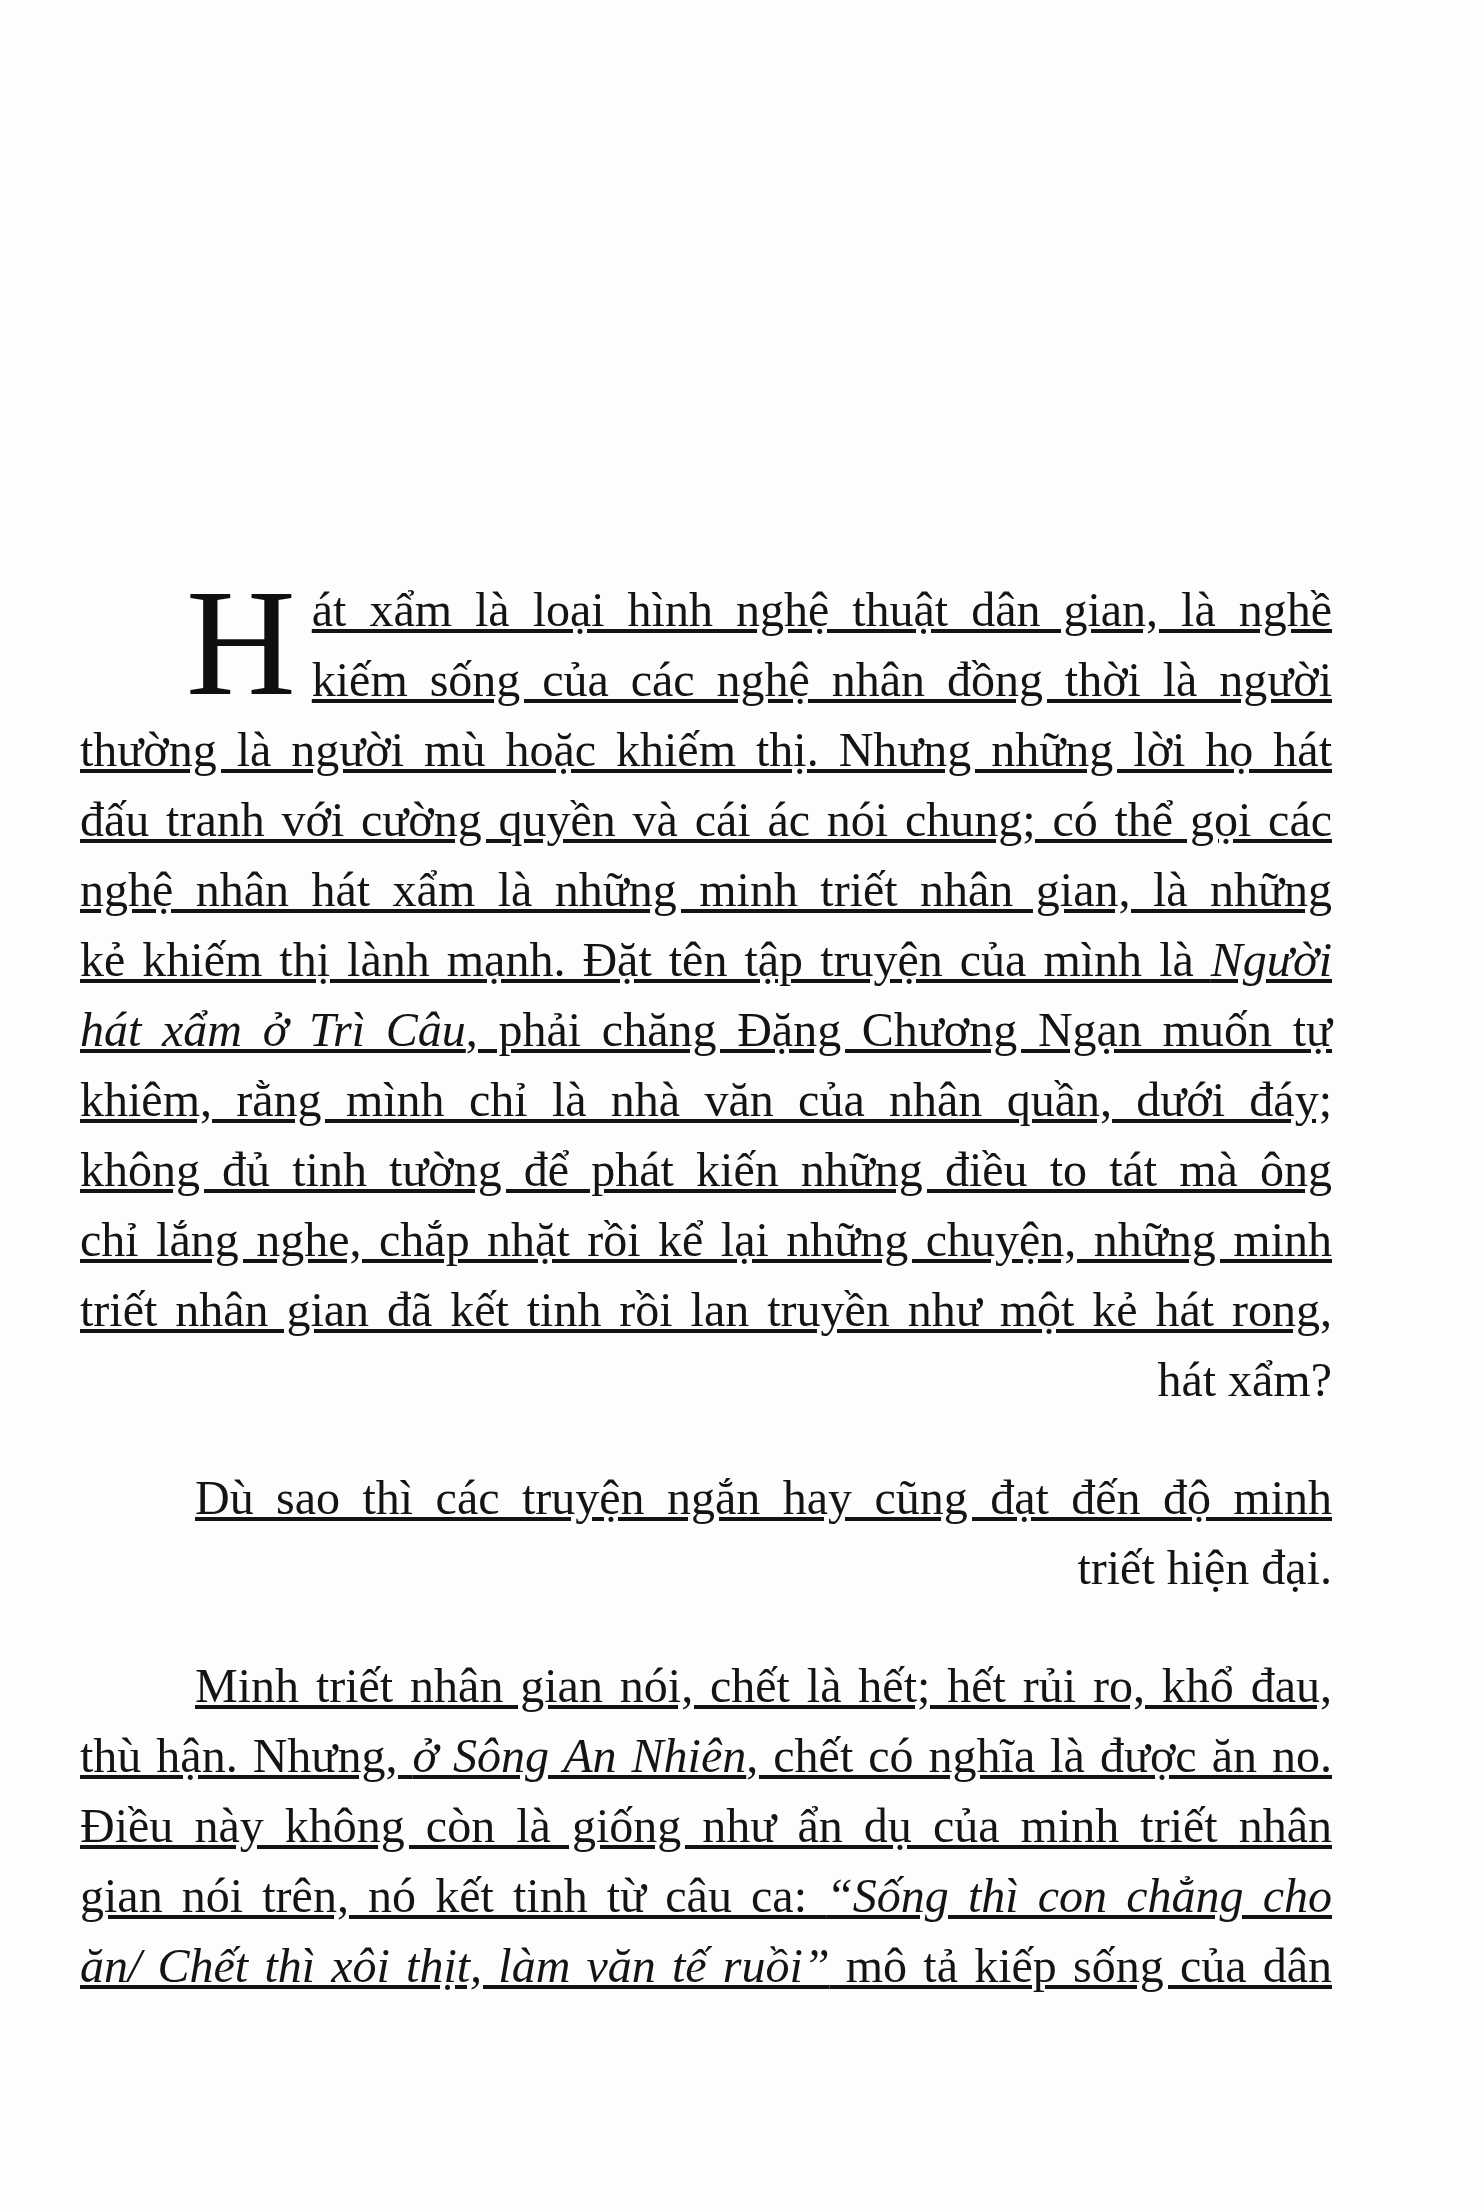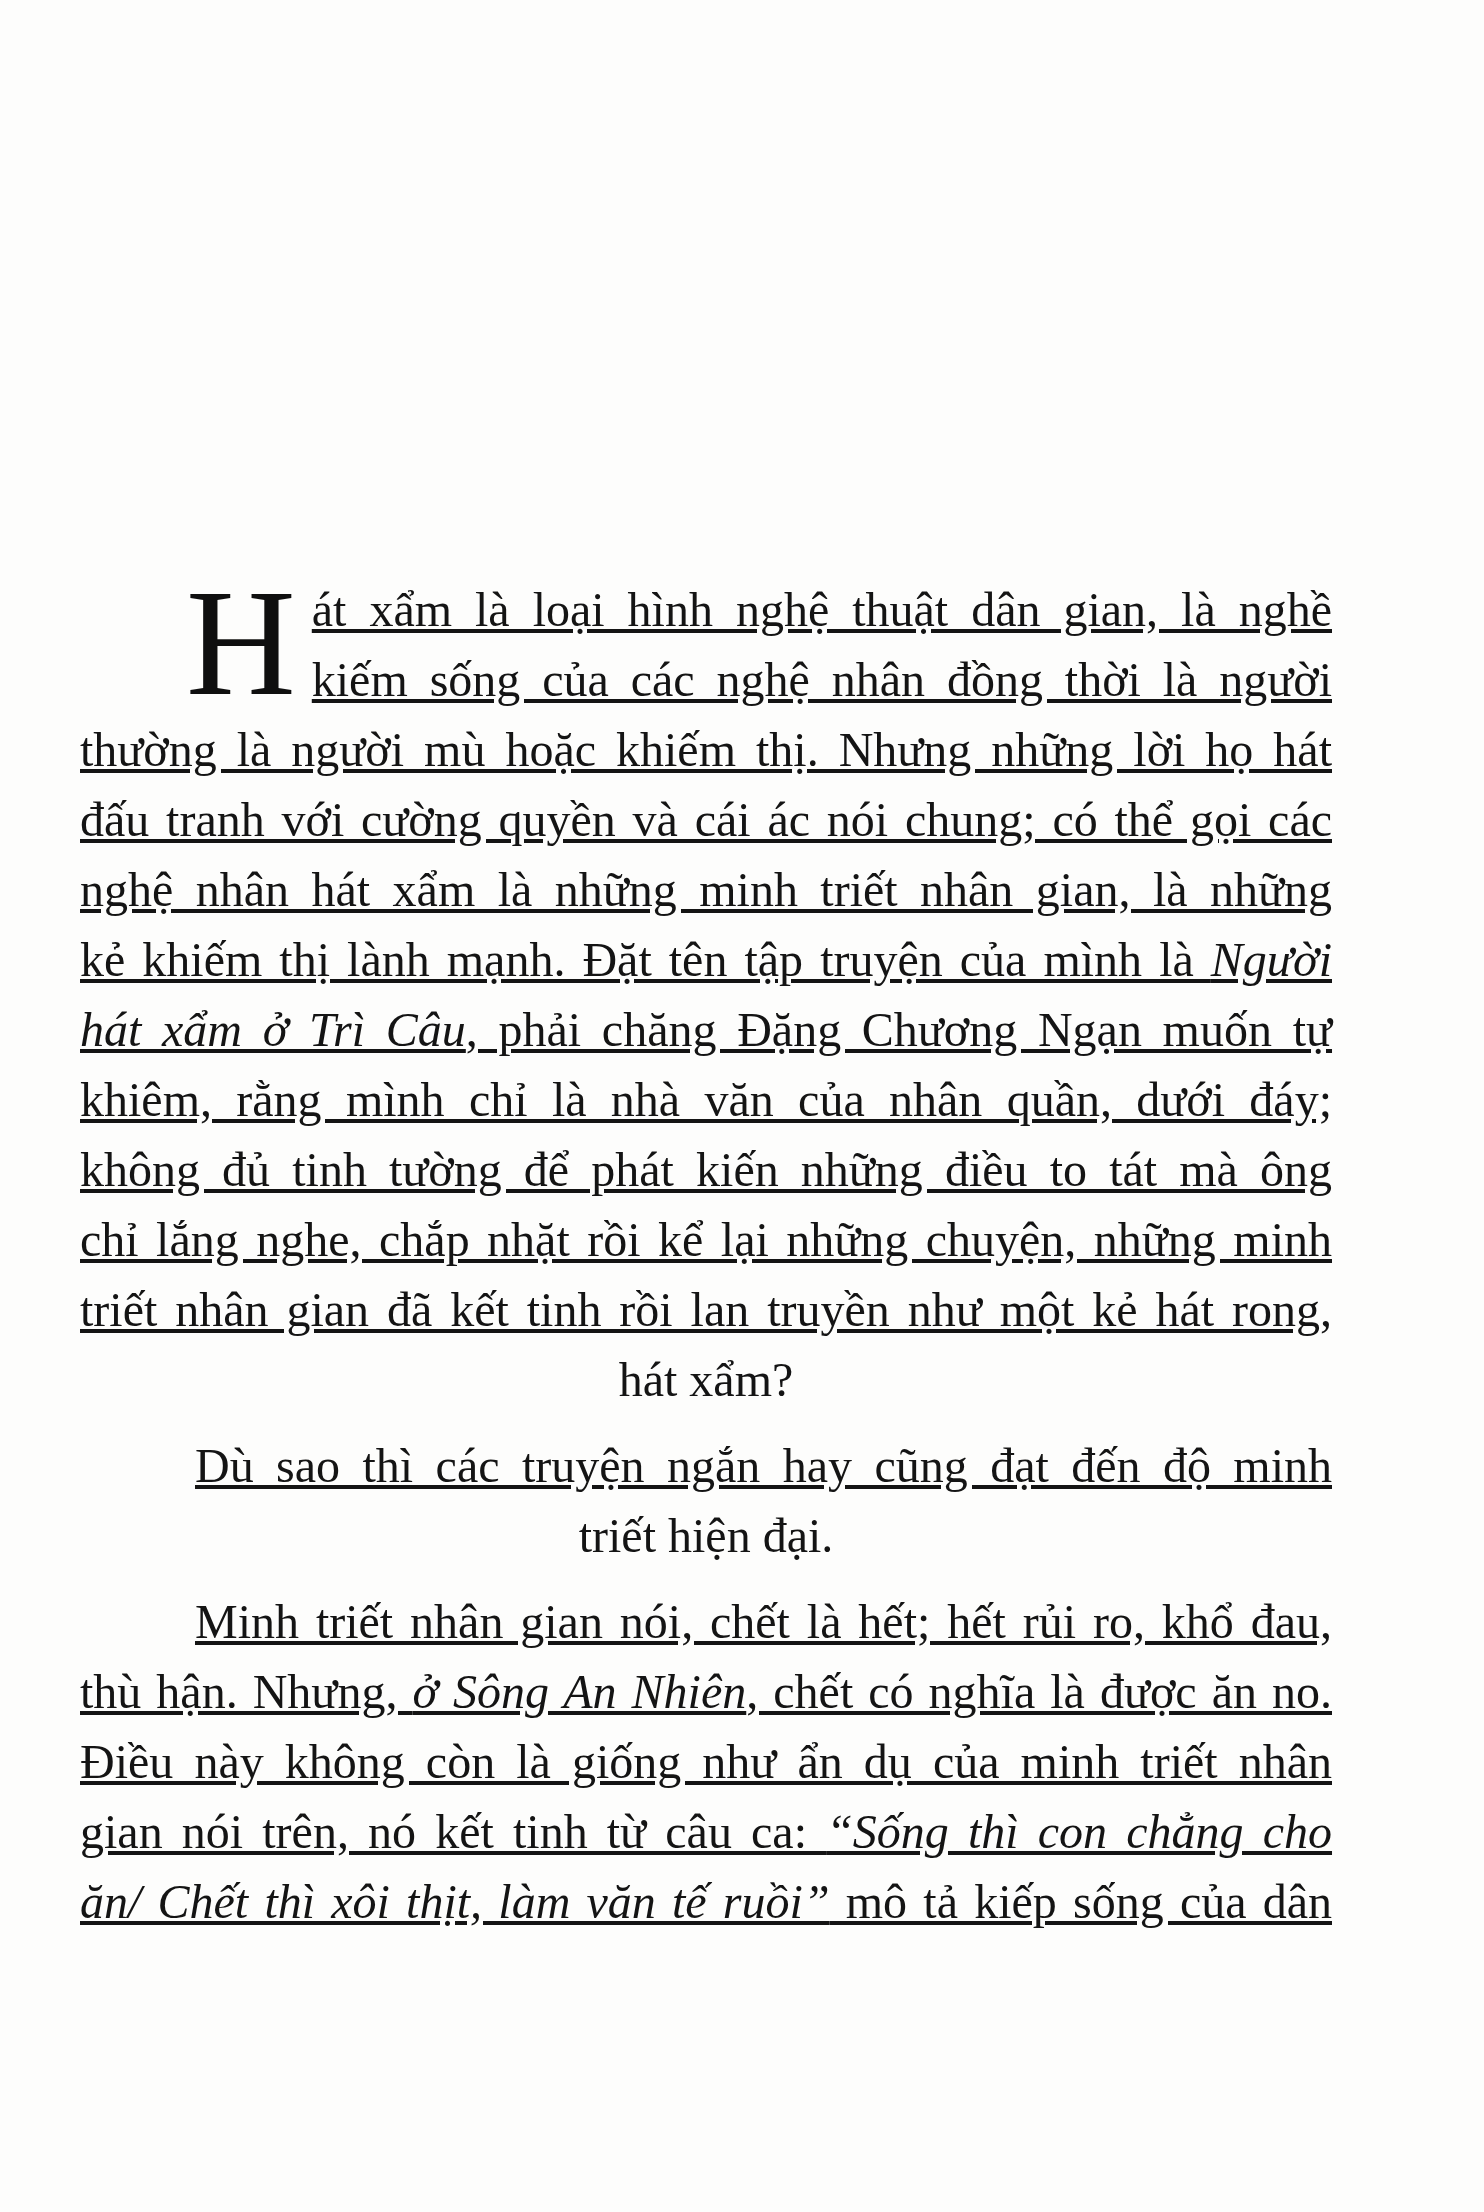--- a/index.html
+++ b/index.html
@@ -20,24 +20,24 @@
     left: 80px;
     top: 575px;
     width: 1252px;
     font-family: "Liberation Serif", "DejaVu Serif", serif;
     font-size: 48px;
     line-height: 70px;
     color: #141414;
     letter-spacing: 0;
   }
   .paragraph { margin: 0; }
-  .paragraph + .paragraph { margin-top: 16px; }
+  .paragraph + .paragraph { margin-top: 48px; }
   .line {
     white-space: normal;
-    text-align: center;
+    text-align: right;
   }
   .line.justify {
     text-align: justify;
     text-align-last: justify;
     text-decoration: underline;
   }
   .line.indent {
     padding-left: 115px;
   }
   .dropcap {

